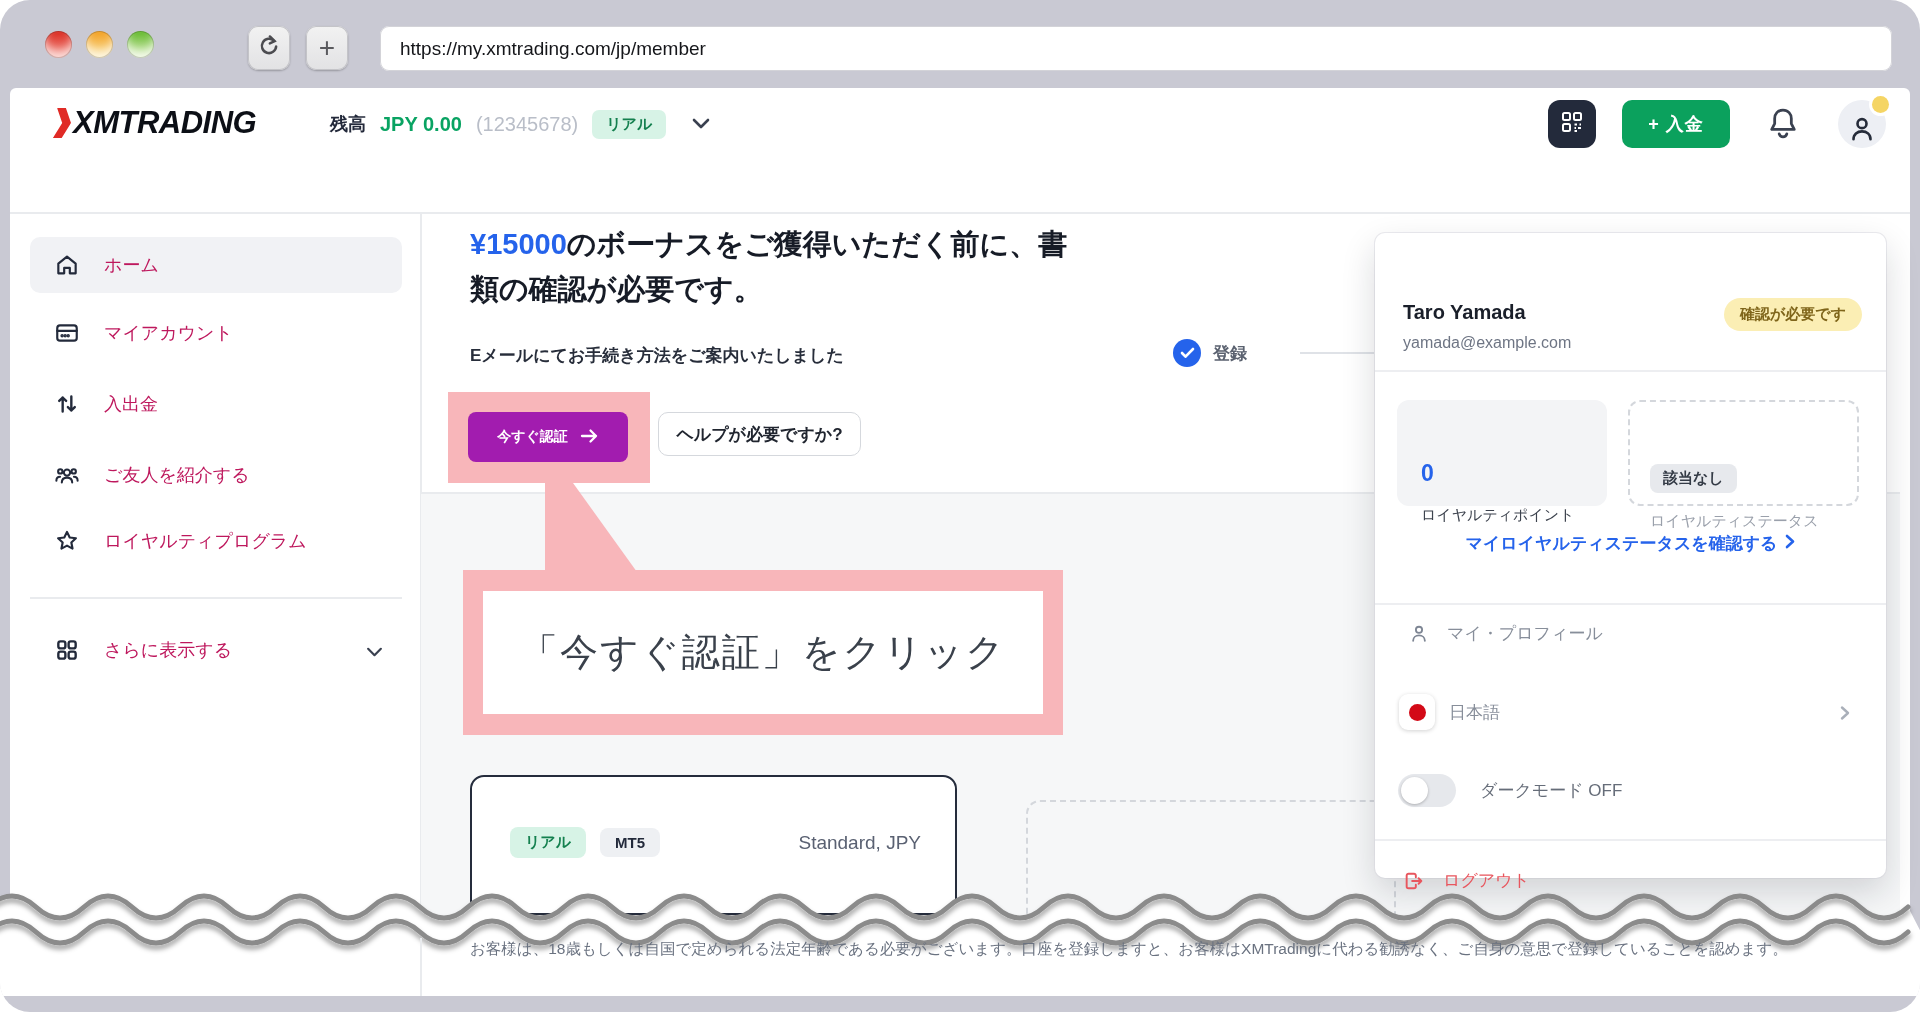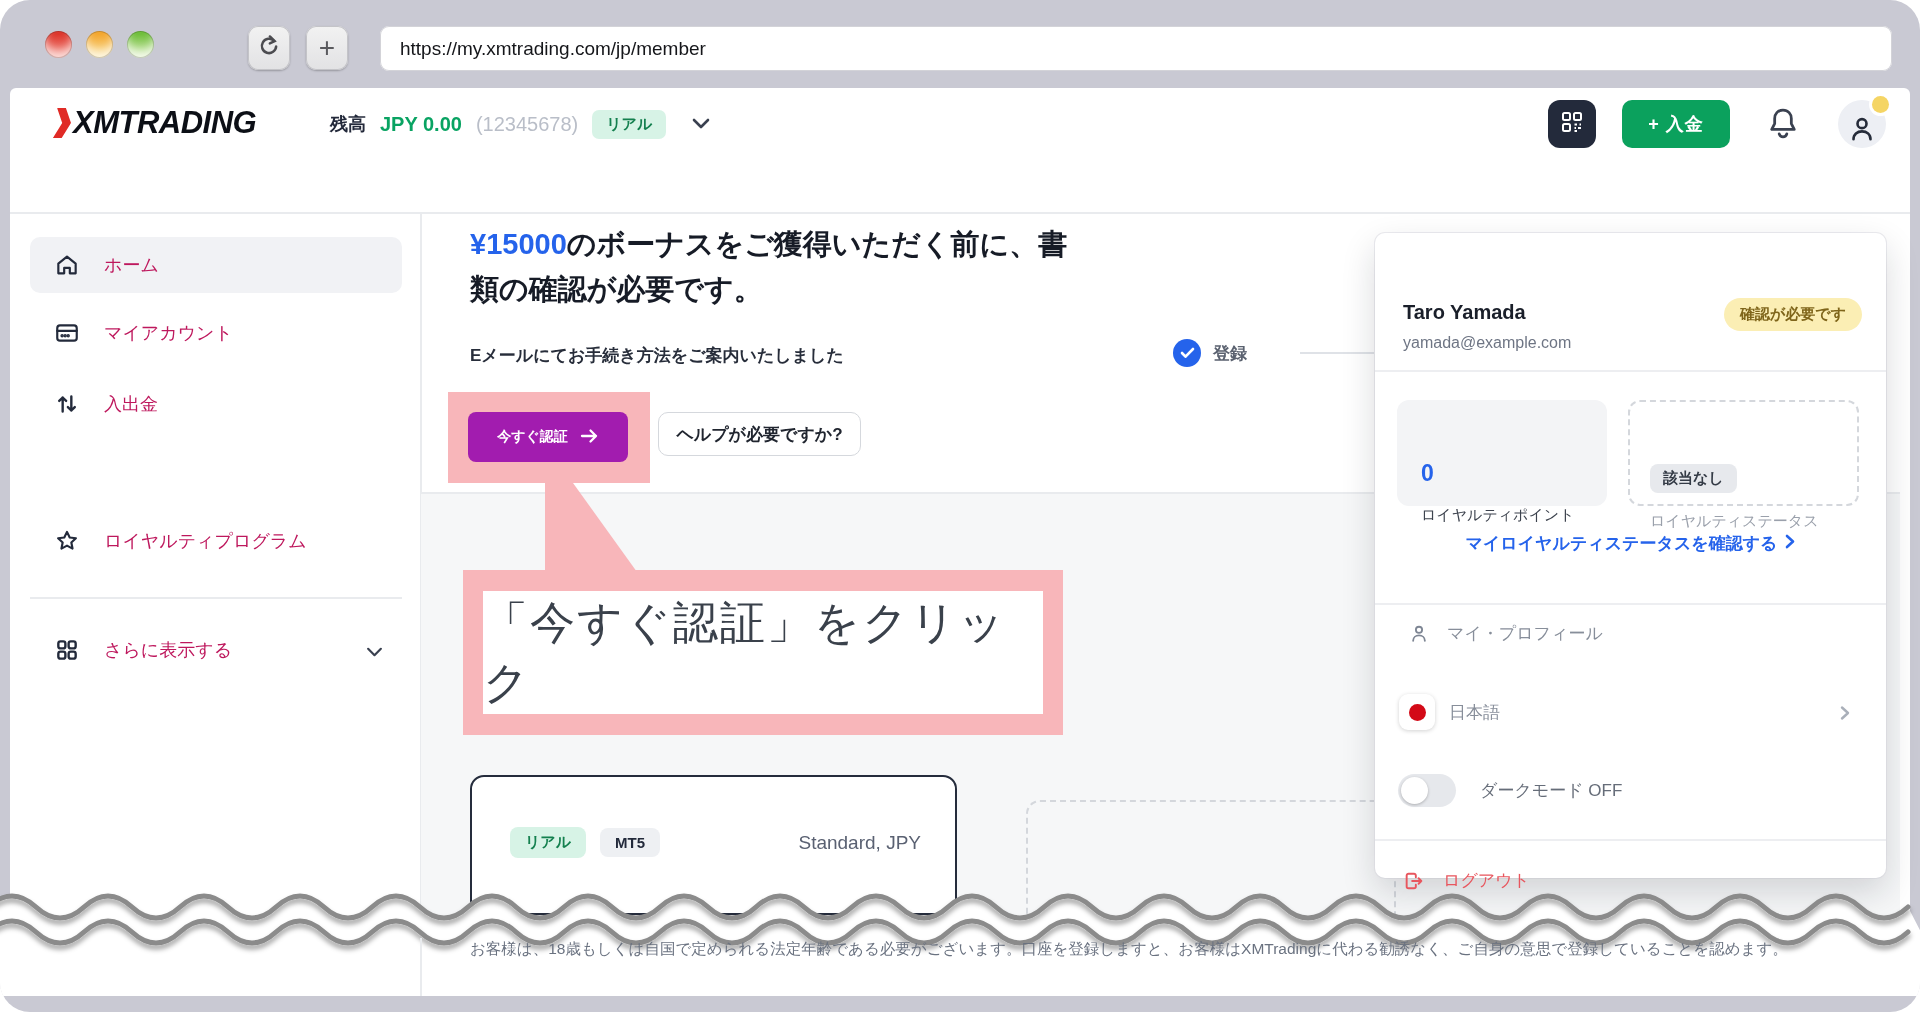--- a/index.html
+++ b/index.html
@@ -65,21 +65,21 @@
     font-size:17px; font-weight:600; color:#20252f; display:flex; align-items:center; justify-content:center; z-index:2; }
 
   .progress { left:1173px; top:339px; display:flex; align-items:center; gap:12px; z-index:2; }
   .check-circle { width:28px; height:28px; border-radius:50%; background:#2563eb; display:flex; align-items:center; justify-content:center; }
   .progress-label { font-size:17px; font-weight:600; color:#5b6270; }
   .progress-line { left:1300px; top:352px; width:74px; height:2px; background:#dfe2e7; z-index:2; }
 
   .callout-tail { left:540px; top:483px; z-index:4; }
   .callout { left:463px; top:570px; width:600px; height:165px; background:#f8b6ba; z-index:4; display:flex; align-items:center; justify-content:center; }
   .callout-inner { width:560px; height:123px; background:#fff; display:flex; align-items:center; justify-content:center;
-    font-size:45px; color:#3a414b; letter-spacing:2px; }
+    font-size:38px; color:#3a414b; letter-spacing:2px; }
 
   .acct-card { left:470px; top:775px; width:487px; height:140px; background:#fff; border:2.5px solid #252c3c; border-radius:14px; z-index:2; }
   .acct-card-row { position:absolute; left:38px; right:34px; top:50px; display:flex; align-items:center; gap:14px; }
   .badge-real { background:#d7f3e6; color:#14804f; font-size:15px; font-weight:700; padding:6px 15px; border-radius:8px; }
   .badge-mt5 { background:#eef0f3; color:#232a3b; font-size:15px; font-weight:700; padding:6px 15px; border-radius:8px; }
   .acct-details { margin-left:auto; font-size:19px; color:#5a6172; }
   .acct-card2 { left:1026px; top:800px; width:370px; height:130px; border:2px dashed #d4d7dc; border-radius:14px; z-index:2; }
 
   
   .panel { left:1375px; top:233px; width:511px; height:645px; background:#fff; border-radius:10px; z-index:5;
@@ -209,20 +209,33 @@
   </div>
   <div class="abs side-item" style="top:376px">
     <span class="side-icon">
       <svg width="26" height="26" viewBox="0 0 24 24" fill="none" stroke="#232a3b" stroke-width="2.2" stroke-linecap="round" stroke-linejoin="round">
         <path d="M8 19V6M8 6 4.8 9.2M8 6l3.2 3.2"></path>
           <path d="M16 5v13M16 18l-3.2-3.2M16 18l3.2-3.2"></path>
       </svg>
     </span>
     <span>入出金</span>
   </div>
+  <div class="abs side-item" style="top:447px">
+    <span class="side-icon">
+      <svg width="26" height="26" viewBox="0 0 24 24" fill="none" stroke="#232a3b" stroke-width="1.9" stroke-linecap="round" stroke-linejoin="round">
+        <circle cx="12" cy="9.8" r="2.9"></circle>
+          <path d="M7.2 19c0-3 2.1-4.6 4.8-4.6s4.8 1.6 4.8 4.6"></path>
+        <circle cx="5.8" cy="8.7" r="2"></circle>
+          <path d="M2.2 17.2c0-2.3 1.5-3.6 3.4-3.6"></path>
+        <circle cx="18.2" cy="8.7" r="2"></circle>
+          <path d="M21.8 17.2c0-2.3-1.5-3.6-3.4-3.6"></path>
+      </svg>
+    </span>
+    <span>ご友人を紹介する</span>
+  </div>
   <div class="abs side-item" style="top:513px">
     <span class="side-icon">
       <svg width="26" height="26" viewBox="0 0 24 24" fill="none" stroke="#232a3b" stroke-width="2" stroke-linejoin="round">
         <path d="M12 3.6l2.5 5.2 5.7.7-4.2 3.9 1.1 5.6L12 16.3 6.9 19l1.1-5.6-4.2-3.9 5.7-.7z"></path>
       </svg>
     </span>
     <span>ロイヤルティプログラム</span>
   </div>
   <div class="abs side-divider"></div>
   <div class="abs side-item" style="top:622px">

